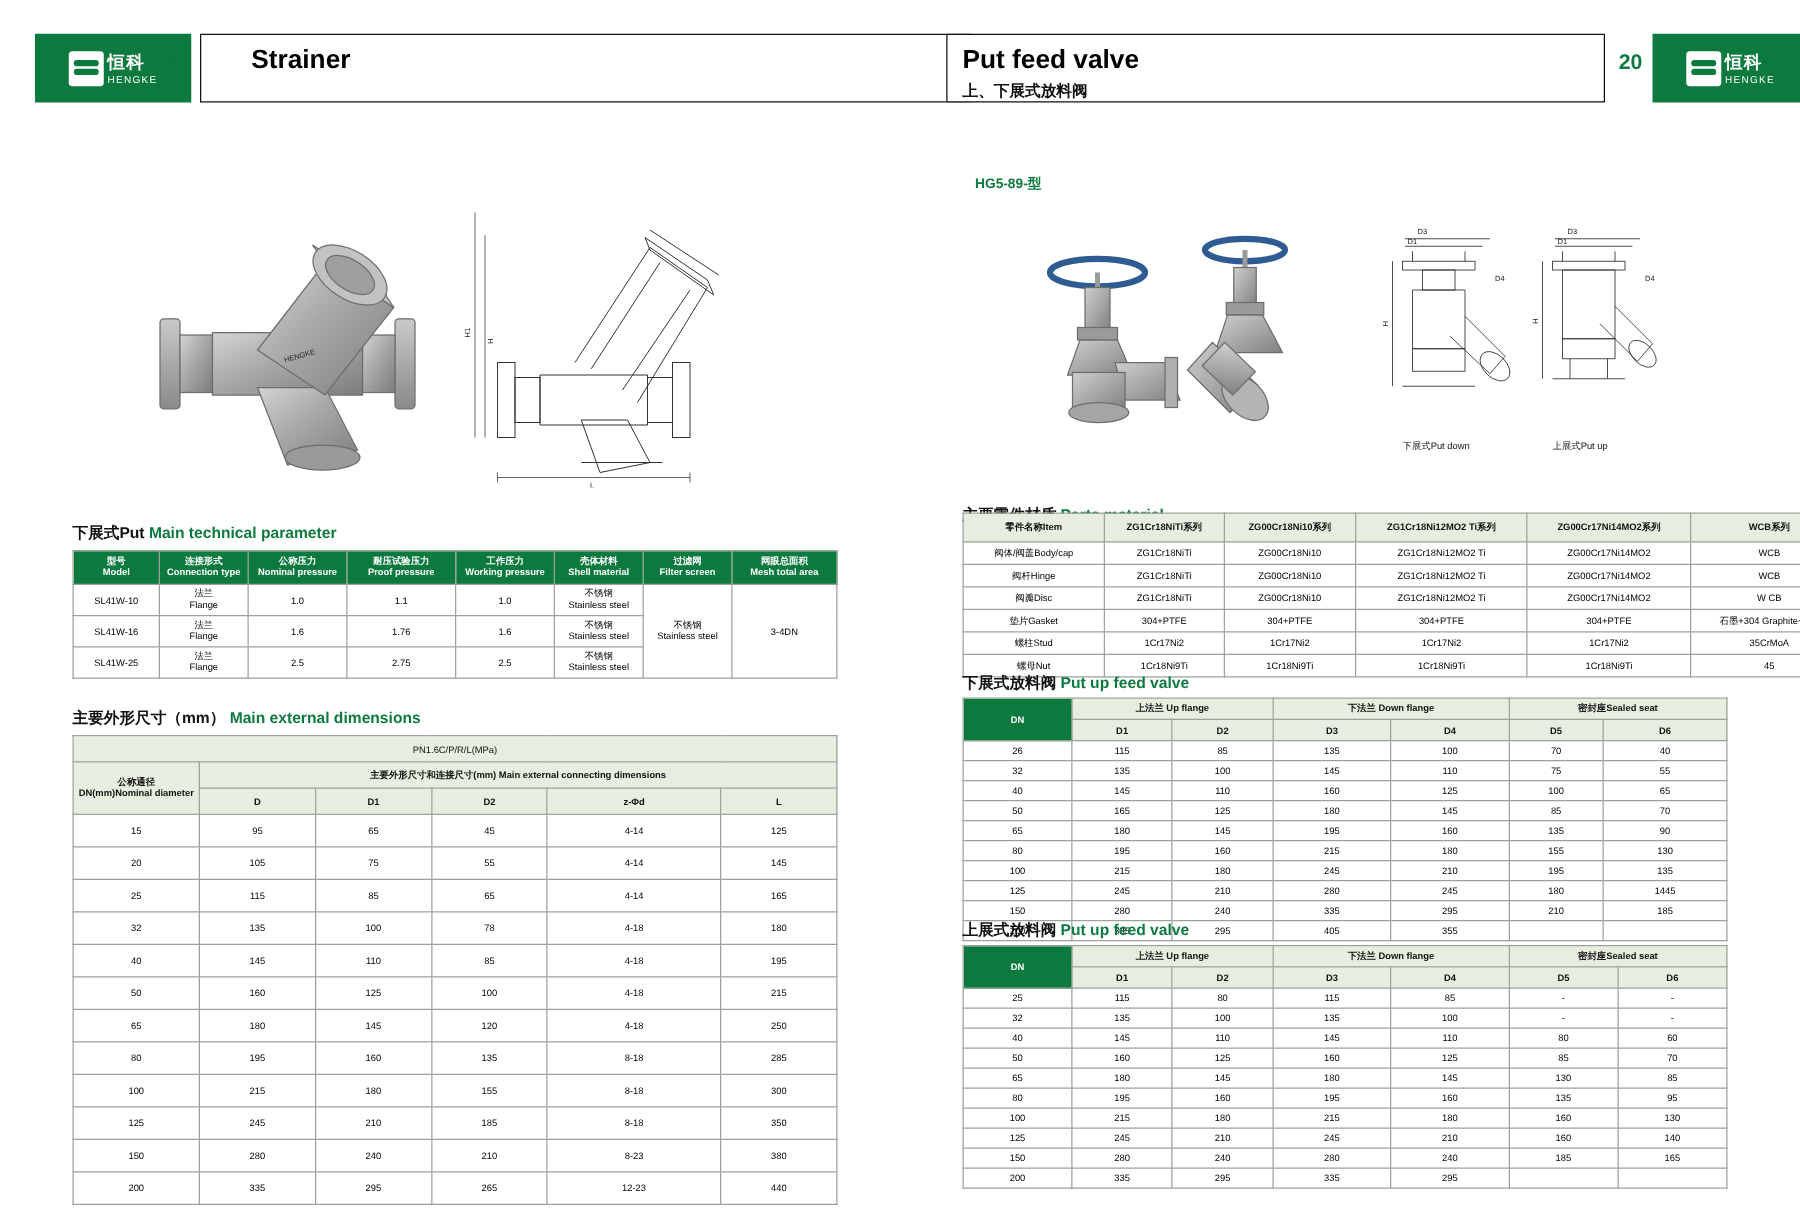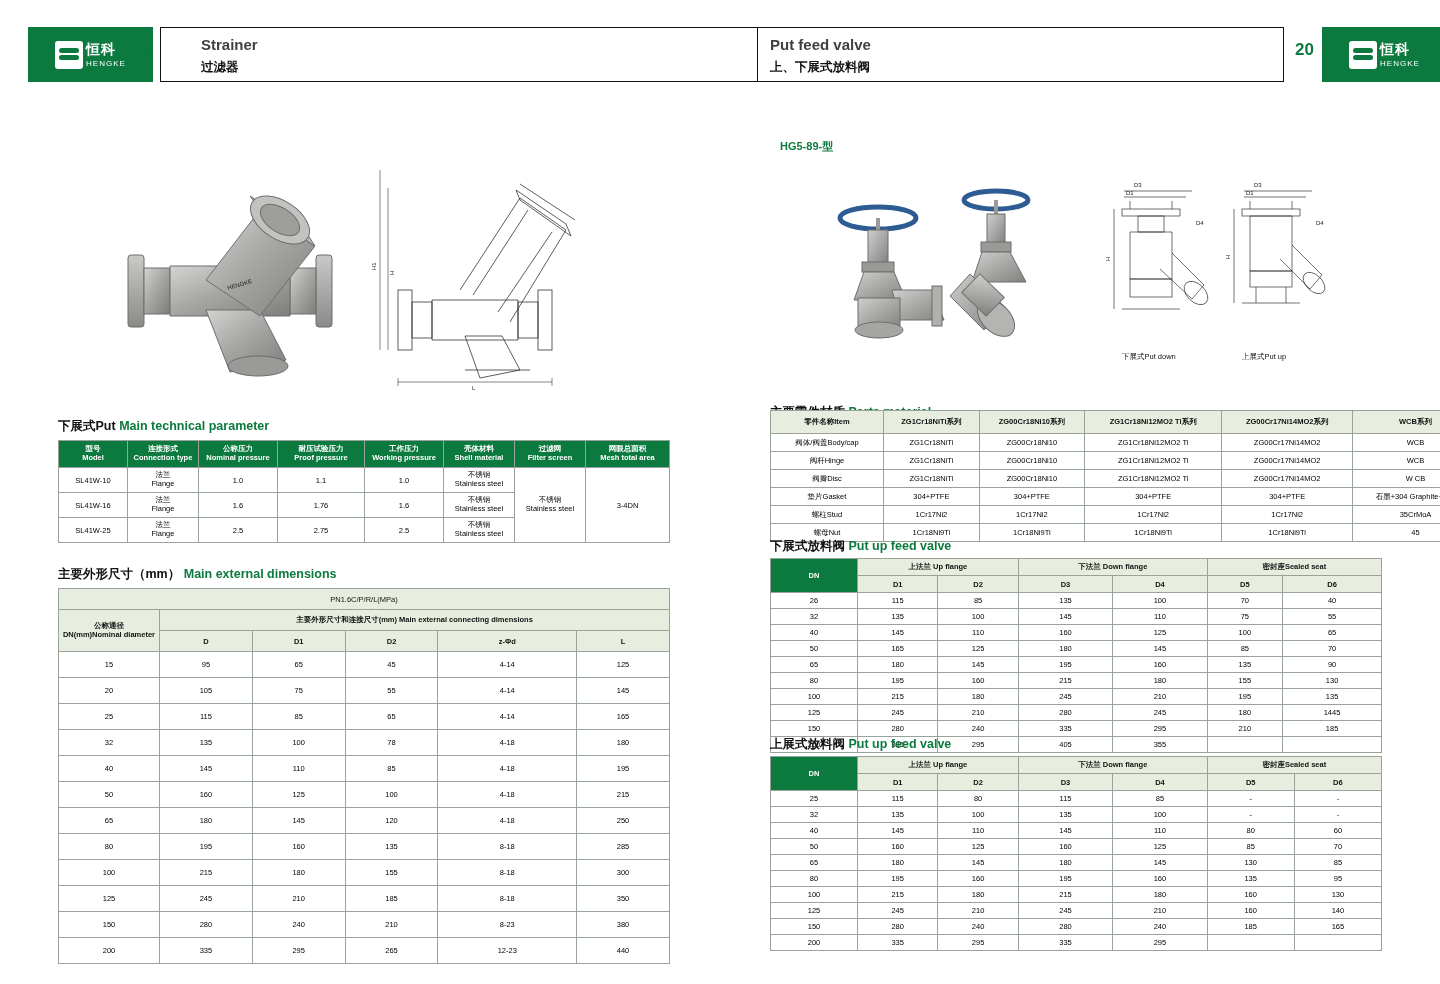--- a/index.html
+++ b/index.html
@@ -11,21 +11,21 @@
   .hdr-logo{width:125px;height:55px;background:#0c7a3e;display:flex;align-items:center;justify-content:center;}
   .logo-inner{display:flex;align-items:center;gap:3px;}
   .logo-mark{width:28px;height:28px;background:#fff;border-radius:3px;position:relative;}
   .logo-mark:after{content:"";position:absolute;left:4px;top:7px;width:20px;height:5px;background:#0c7a3e;border-radius:3px;box-shadow:0 7px 0 #0c7a3e;}
   .logo-cn{color:#fff;font-size:14px;font-weight:bold;letter-spacing:1px;}
   .logo-en{color:#fff;font-size:8px;letter-spacing:1px;}
 
   .pnum{position:absolute;font-size:17px;font-weight:bold;color:#0c7a3e;}
 
   .hdr-bar{position:absolute;height:55px;border:1px solid #111;box-sizing:border-box;background:#fff;}
-  .hdr-title{font-size:15px;font-weight:bold;color:#404040;line-height:1;}
+  .hdr-title{font-size:21px;font-weight:bold;color:#000000;line-height:1;}
   .hdr-sub{font-size:12.5px;font-weight:bold;color:#111;margin-top:7px;}
   .hdr-pad{padding:9px 0 0 40px;}
 
   .sec-title{font-size:12.5px;font-weight:bold;color:#0c7a3e;}
   .sec-title .cn{color:#111;}
   .model-lbl{font-size:11px;font-weight:bold;color:#0c7a3e;}
 
   
   table{border-collapse:collapse;font-size:7.5px;}
   td,th{border:1px solid #9aa39a;text-align:center;vertical-align:middle;font-weight:normal;padding:0;}
@@ -49,21 +49,20 @@
       <div>
         <div class="logo-cn">恒科</div>
         <div class="logo-en">HENGKE</div>
       </div>
     </div>
   </div>
   <div class="pnum" style="left:134px;top:40px;">19</div>
   <div class="hdr-bar" style="left:160px;top:27px;width:617px;">
     <div class="hdr-pad">
       <div class="hdr-title">Strainer</div>
-      <div class="hdr-sub">过滤器</div>
     </div>
   </div>
 
   <div class="hdr hdr-bar" style="left:757px;top:27px;width:527px;">
     <div class="hdr-pad" style="padding-left:12px;">
       <div class="hdr-title">Put feed valve</div>
       <div class="hdr-sub">上、下展式放料阀</div>
     </div>
   </div>
   <div class="pnum" style="left:1295px;top:40px;">20</div>

